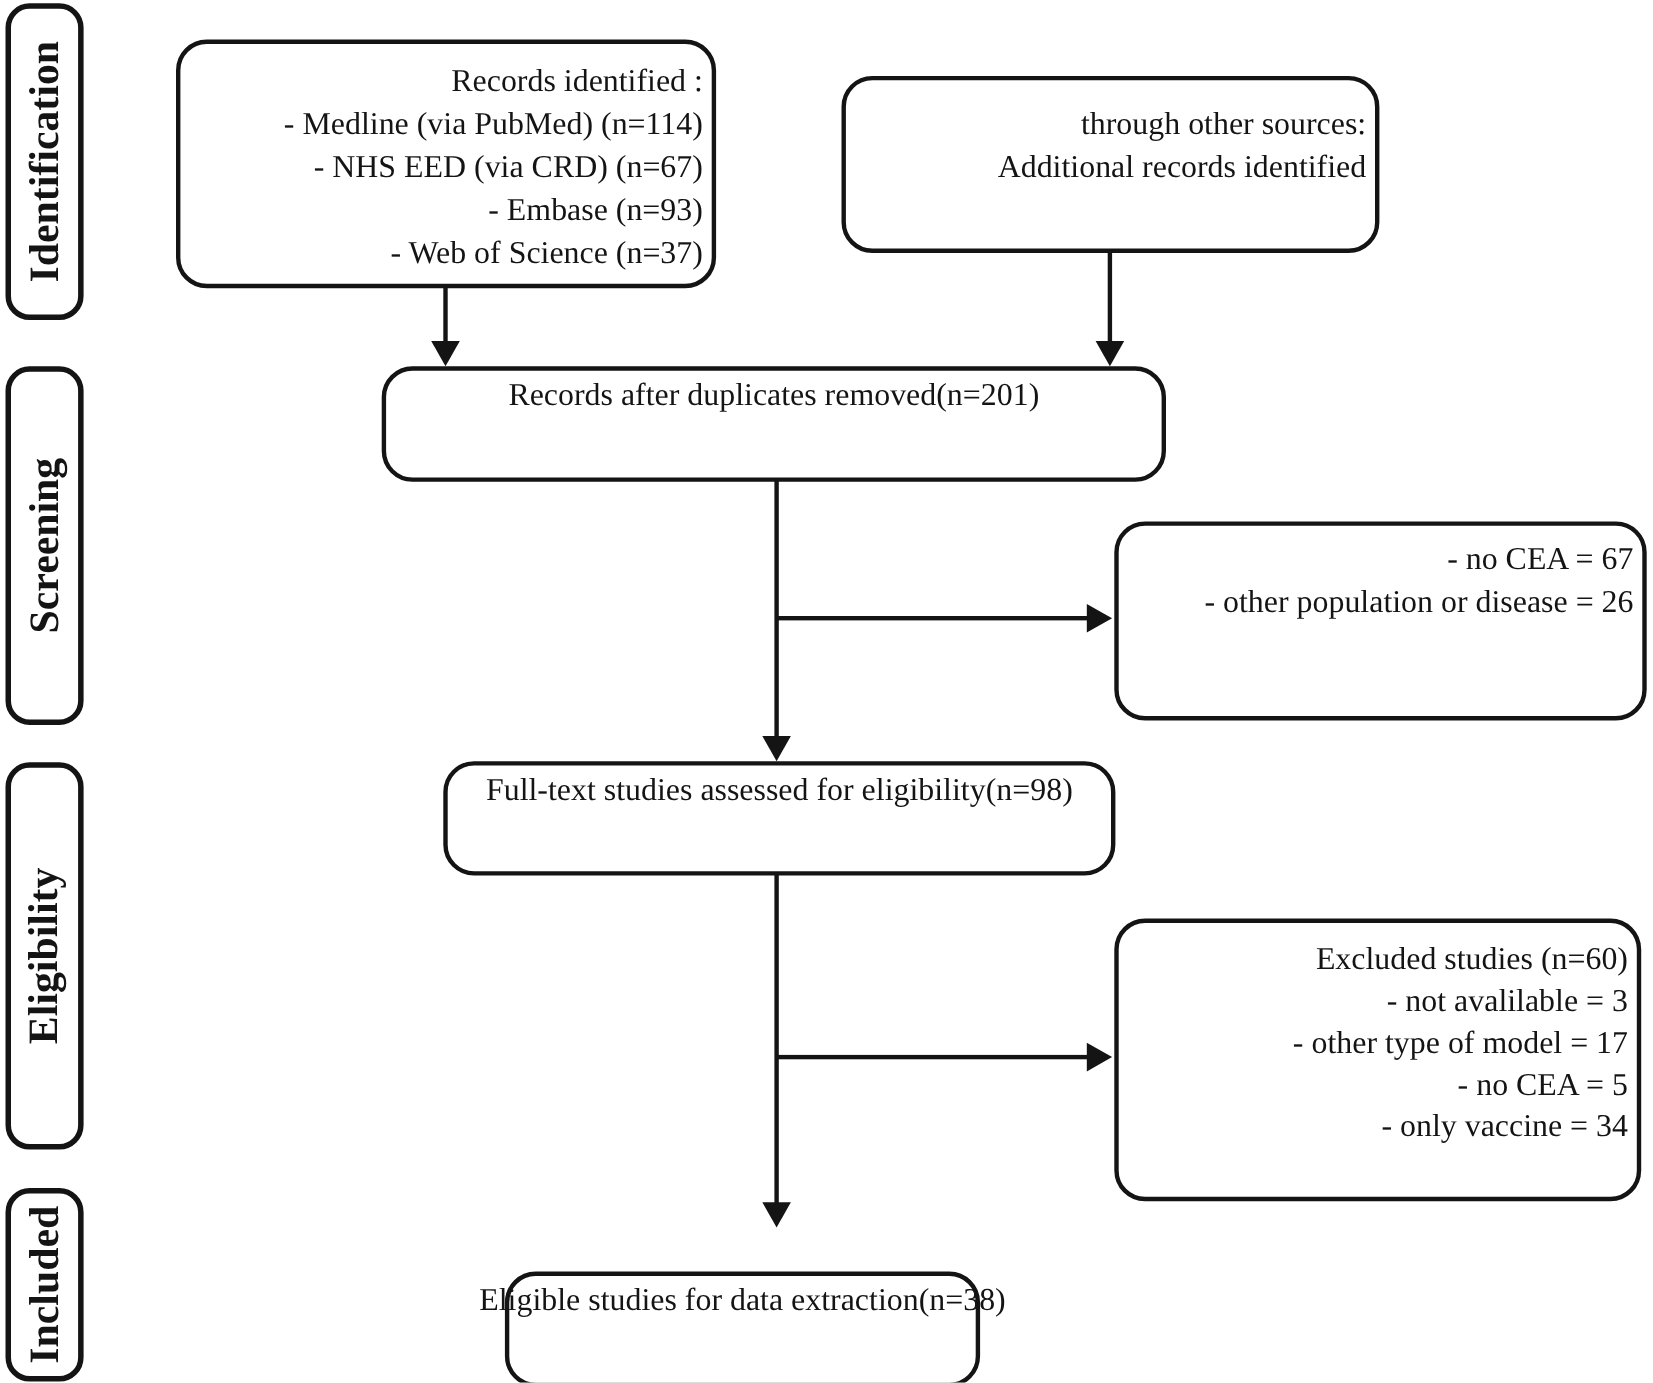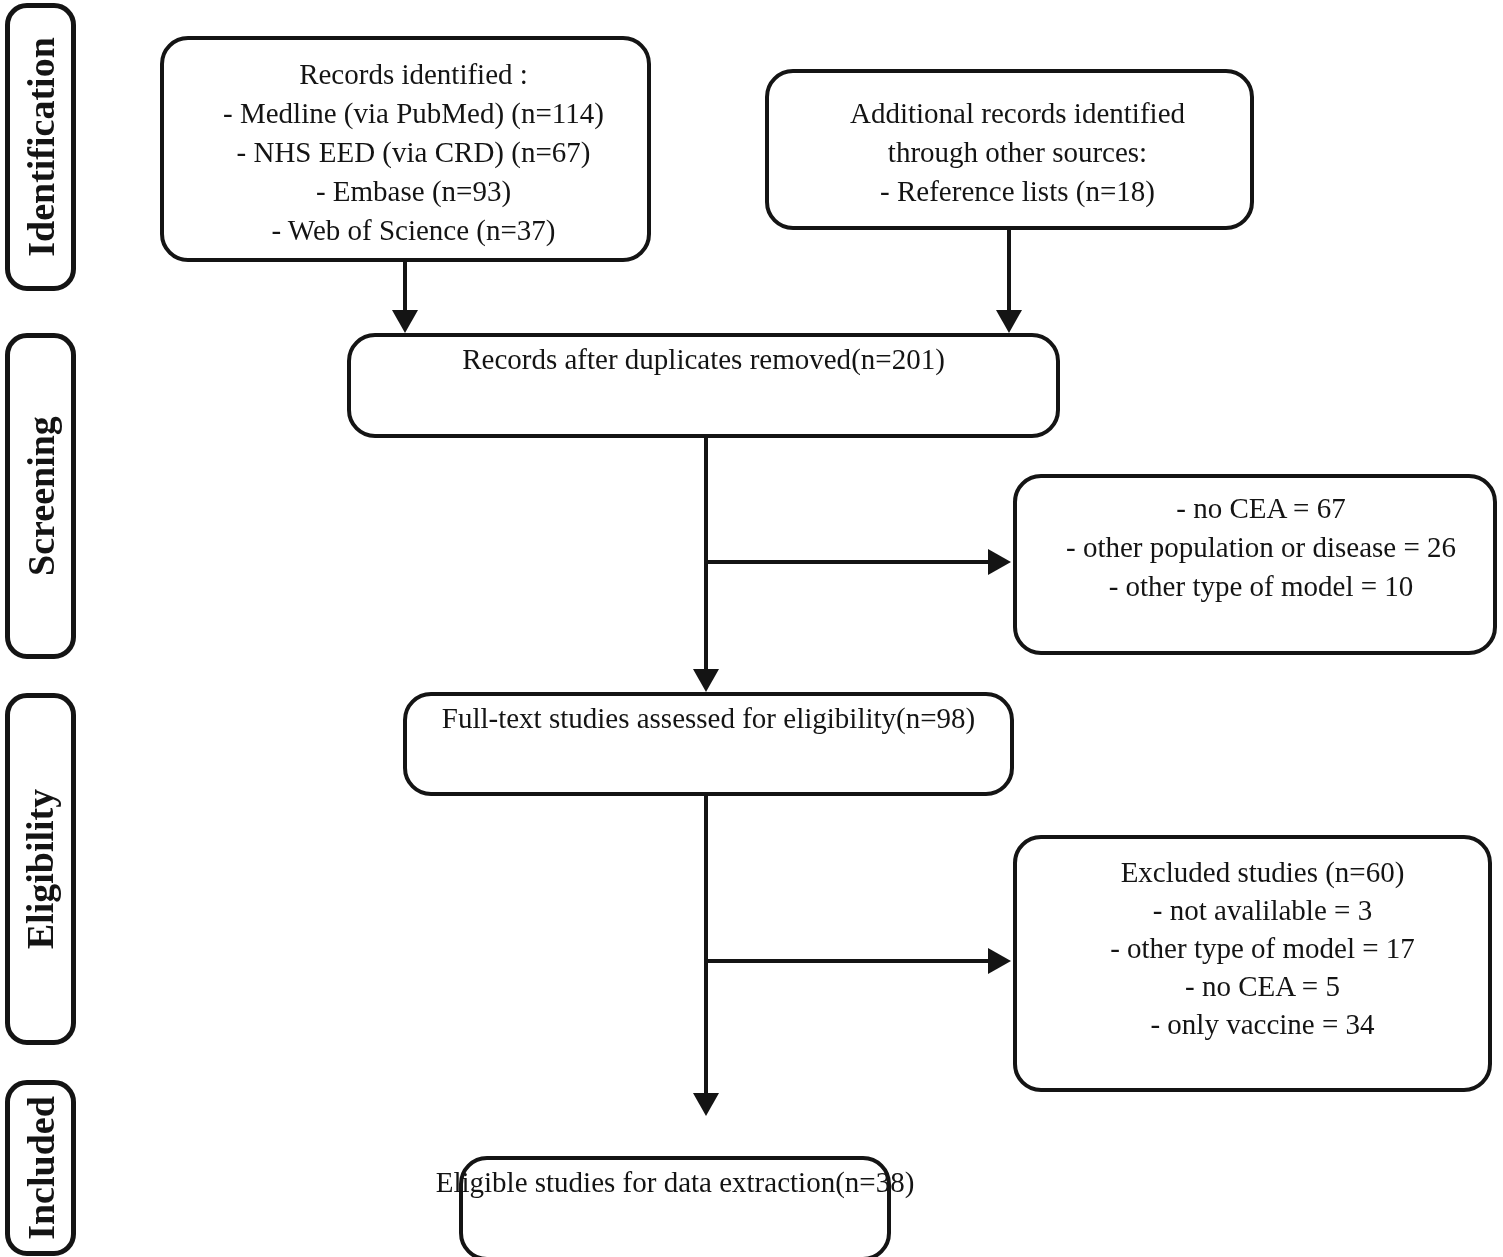--- a/index.html
+++ b/index.html
@@ -18,21 +18,21 @@
   }
   
   .node {
     position: absolute;
     box-sizing: border-box;
     border: 4px solid #141414;
     border-radius: 28px;
     background: #ffffff;
     font-size: 29px;
     line-height: 39px;
-    text-align: center;
+    text-align: right;
   }
   .node.centered {
     display: flex;
     flex-direction: row;
     justify-content: center;
     text-align: center;
     line-height: 44px;
   }
   .node .text-line { white-space: nowrap; }
   .node.tight { line-height: 38px; }
@@ -94,34 +94,32 @@
 
   <div class="node" style="left:160px; top:36px; width:491px; height:226px; padding:15px 8px 0 24px;">
     <div class="text-line">Records identified :</div>
     <div class="text-line">- Medline (via PubMed) (n=114)</div>
     <div class="text-line">- NHS EED (via CRD) (n=67)</div>
     <div class="text-line">- Embase (n=93)</div>
     <div class="text-line">- Web of Science (n=37)</div>
   </div>
 
   <div class="node" style="left:765px; top:69px; width:489px; height:161px; padding:21px 8px 0 24px;">
+    <div class="text-line">through other sources:</div>
     <div class="text-line">Additional records identified</div>
-    <div class="text-line">through other sources:</div>
-    <div class="text-line">- Reference lists (n=18)</div>
   </div>
 
   <div class="node centered" style="left:347px; top:333px; width:713px; height:105px;">
     <div class="text-line">Records after duplicates removed</div>
     <div class="text-line">(n=201)</div>
   </div>
 
   <div class="node" style="left:1013px; top:474px; width:484px; height:181px; padding:11px 8px 0 20px;">
     <div class="text-line">- no CEA = 67</div>
     <div class="text-line">- other population or disease = 26</div>
-    <div class="text-line">- other type of model = 10</div>
   </div>
 
   <div class="node centered" style="left:403px; top:692px; width:611px; height:104px;">
     <div class="text-line">Full-text studies assessed for eligibility</div>
     <div class="text-line">(n=98)</div>
   </div>
 
   <div class="node tight" style="left:1013px; top:835px; width:479px; height:257px; padding:14px 8px 0 28px;">
     <div class="text-line">Excluded studies (n=60)</div>
     <div class="text-line">- not avalilable = 3</div>

